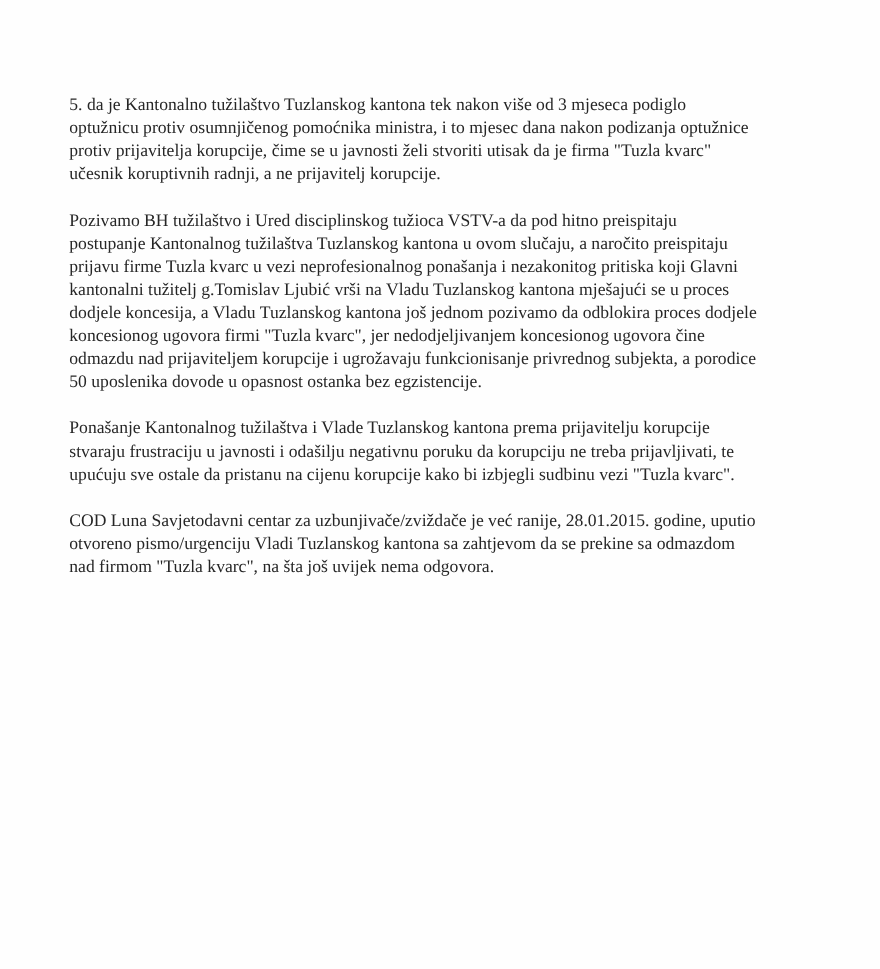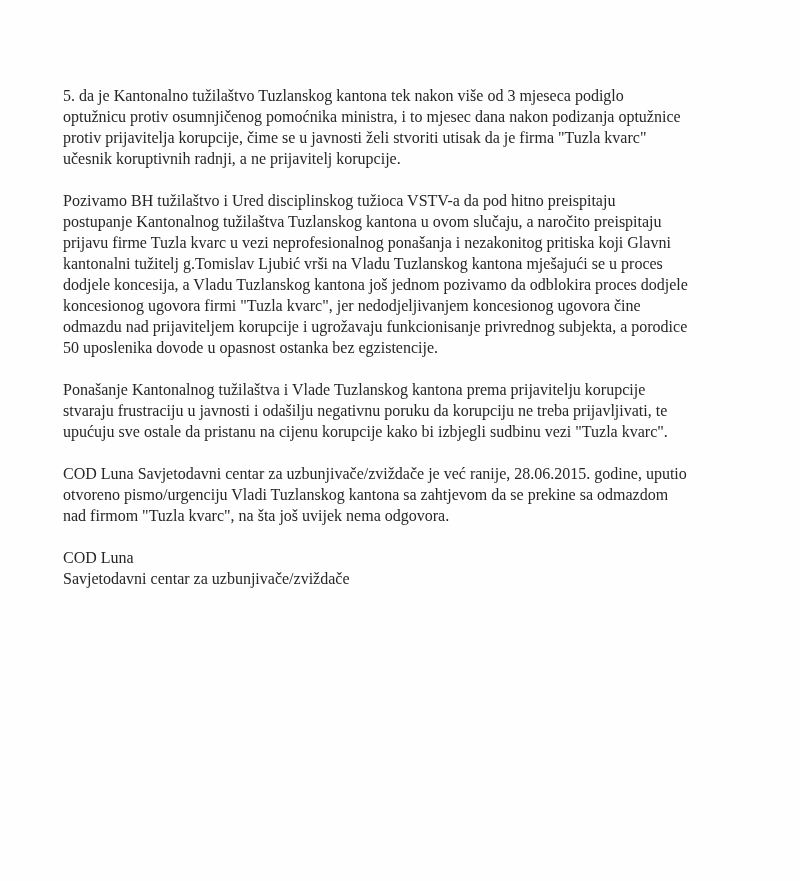--- a/index.html
+++ b/index.html
@@ -51,19 +51,17 @@
 postupanje Kantonalnog tužilaštva Tuzlanskog kantona u ovom slučaju, a naročito preispitaju
 prijavu firme Tuzla kvarc u vezi neprofesionalnog ponašanja i nezakonitog pritiska koji Glavni
 kantonalni tužitelj g.Tomislav Ljubić vrši na Vladu Tuzlanskog kantona mješajući se u proces
 dodjele koncesija, a Vladu Tuzlanskog kantona još jednom pozivamo da odblokira proces dodjele
 koncesionog ugovora firmi "Tuzla kvarc", jer nedodjeljivanjem koncesionog ugovora čine
 odmazdu nad prijaviteljem korupcije i ugrožavaju funkcionisanje privrednog subjekta, a porodice
 50 uposlenika dovode u opasnost ostanka bez egzistencije.</p>
     <p class="para">Ponašanje Kantonalnog tužilaštva i Vlade Tuzlanskog kantona prema prijavitelju korupcije
 stvaraju frustraciju u javnosti i odašilju negativnu poruku da korupciju ne treba prijavljivati, te
 upućuju sve ostale da pristanu na cijenu korupcije kako bi izbjegli sudbinu vezi "Tuzla kvarc".</p>
-    <p class="para">COD Luna Savjetodavni centar za uzbunjivače/zviždače je već ranije, 28.06.2015. godine, uputio
+    <p class="para">COD Luna Savjetodavni centar za uzbunjivače/zviždače je već ranije, 28.01.2015. godine, uputio
 otvoreno pismo/urgenciju Vladi Tuzlanskog kantona sa zahtjevom da se prekine sa odmazdom
 nad firmom "Tuzla kvarc", na šta još uvijek nema odgovora.</p>
-    <p class="para">COD Luna
-Savjetodavni centar za uzbunjivače/zviždače</p>
   </div>
 </div>
 
 </body></html>

